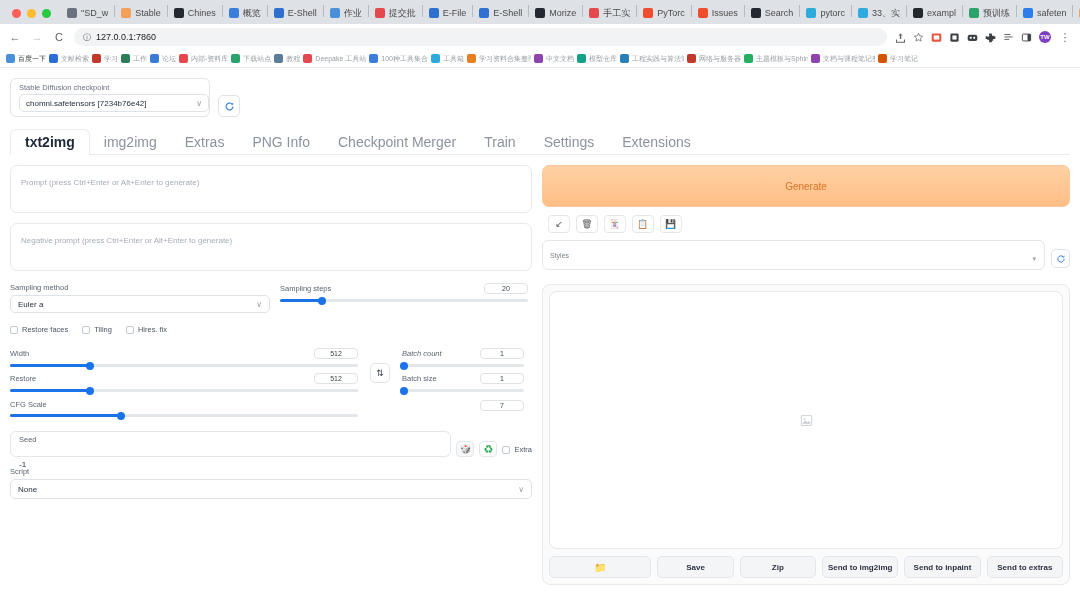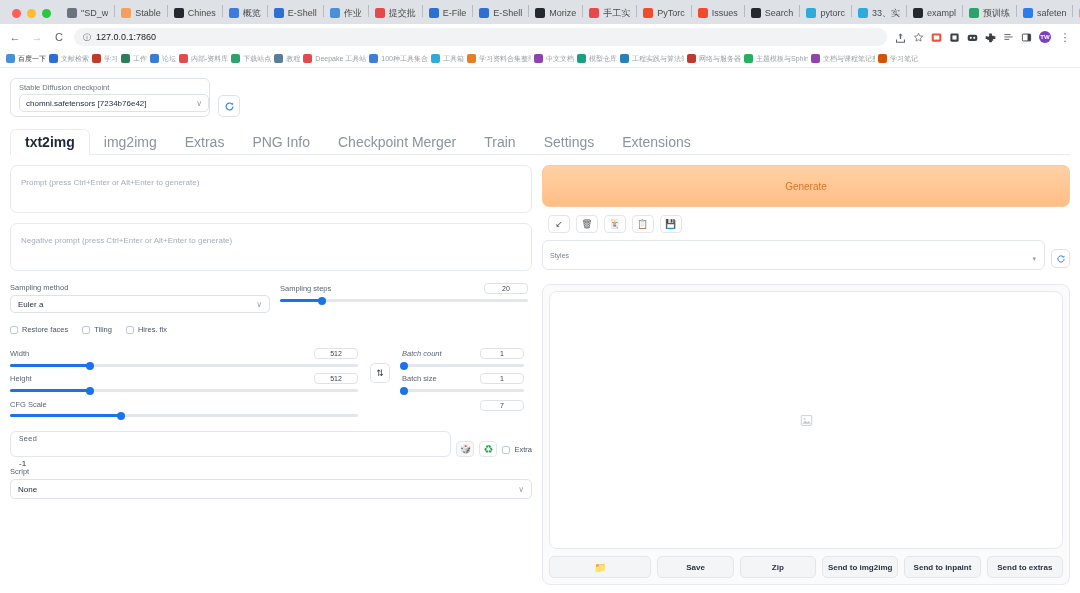--- a/index.html
+++ b/index.html
@@ -509,21 +509,21 @@
                 <span class="lbl" style="margin:0;">Width</span>
                 <div class="num-box">512</div>
               </div>
               <div class="track">
                 <div class="fill" id="fill-w" style="width: 23%;"></div>
                 <div class="knob" id="knob-w" style="left: 23%;"></div>
               </div>
             </div>
             <div class="slider-block">
               <div class="slider-head">
-                <span class="lbl" style="margin:0;">Height</span>
+                <span class="lbl" style="margin:0;">Restore</span>
                 <div class="num-box">512</div>
               </div>
               <div class="track">
                 <div class="fill" id="fill-h" style="width: 23%;"></div>
                 <div class="knob" id="knob-h" style="left: 23%;"></div>
               </div>
             </div>
           </div>
 
           <div style="width:28px; display:flex; align-items:center; justify-content:center;">
@@ -563,21 +563,21 @@
             </div>
           </div>
           <div style="width:28px;"></div>
           <div style="width:122px; display:flex; justify-content:flex-end; align-items:flex-start;">
             <div class="num-box">7</div>
           </div>
         </div>
 
         <div style="display:flex; align-items:flex-end; gap:5px; margin-top:14px;">
           <div class="seed-field" style="flex:1;">
-            <span class="lbl" style="margin-bottom:9px;font-family:Liberation Mono, monospace;">Seed</span>
+            <span class="lbl" style="margin-bottom:9px;">Seed</span>
             <span class="seed-val">-1</span>
           </div>
           <div class="seedbtn">
             <span>🎲</span>
           </div>
           <div class="seedbtn green">
             <span style="color:#1faa4b; font-size:11px;">♻</span>
           </div>
           <label class="chk" style="margin-bottom:3px;">
             <span class="cbox"></span>

